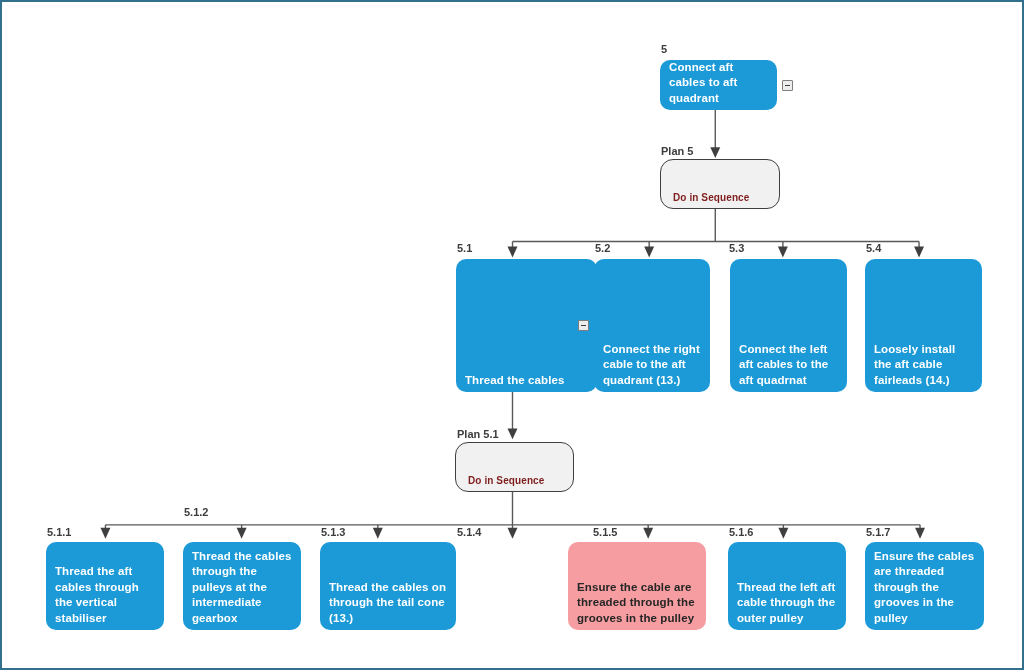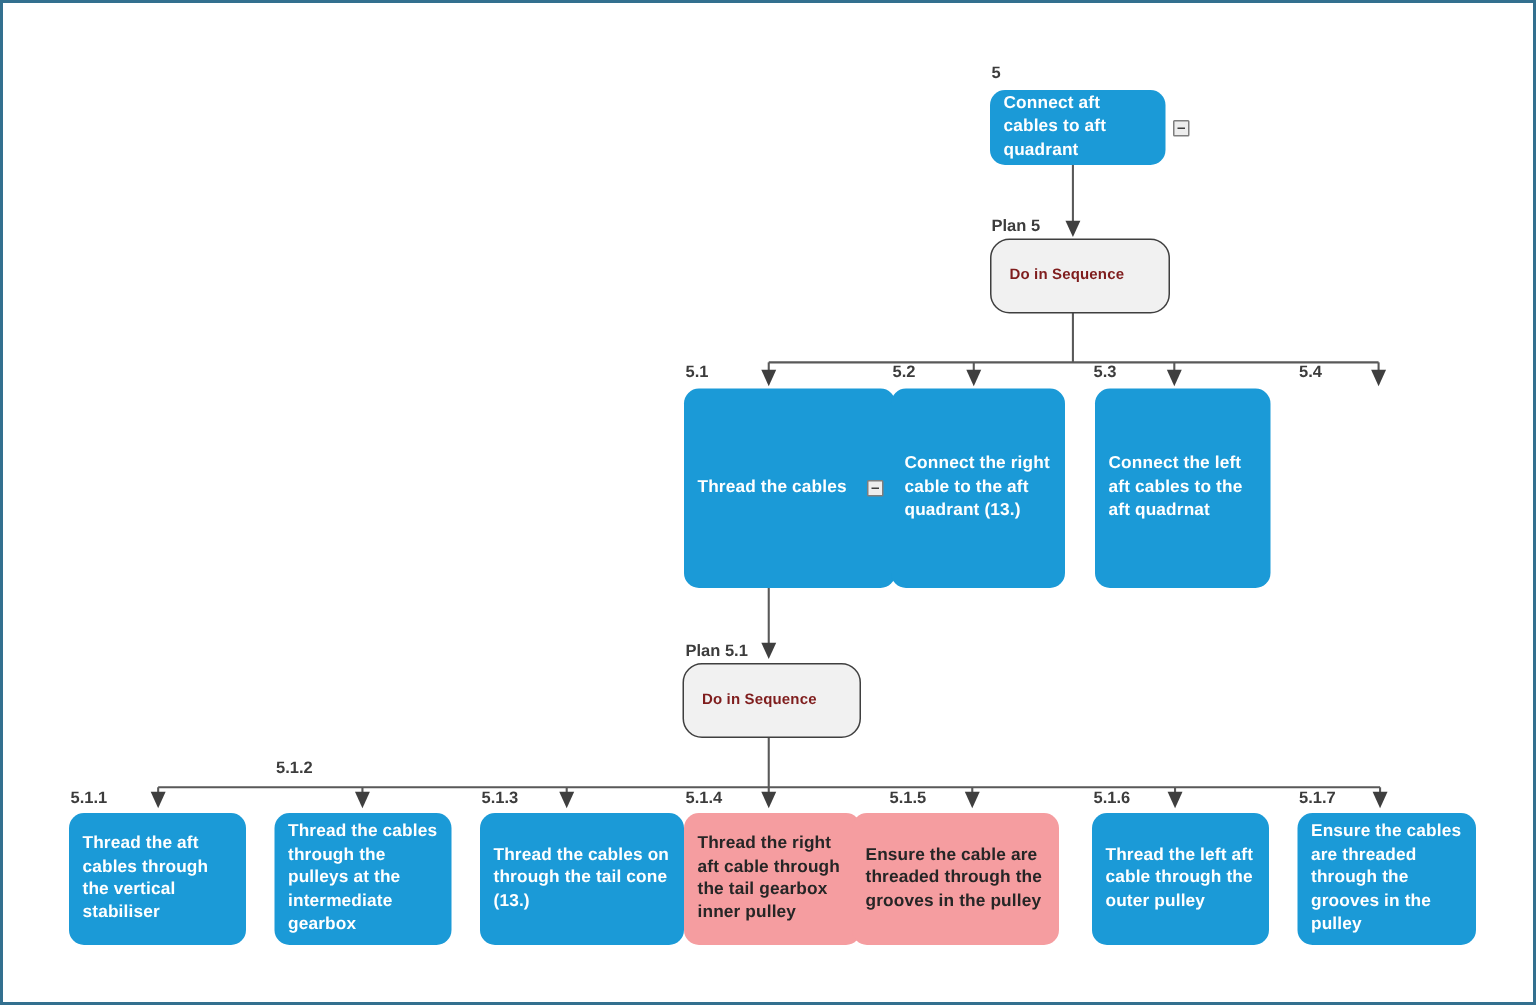--- a/index.html
+++ b/index.html
@@ -14,22 +14,22 @@
   }
   html,body{margin:0;padding:0;background:#fff;}
   body{font-family:"Liberation Sans", sans-serif;}
   .canvas{
     position:relative;width:1024px;height:670px;background:#ffffff;
     border:2px solid var(--canvas-border);box-sizing:border-box;overflow:hidden;
   }
   .wires{position:absolute;left:0;top:0;width:100%;height:100%;z-index:0;}
   .node{
     position:absolute;z-index:2;box-sizing:border-box;border-radius:10px;
-    display:flex;align-items:center;
-    padding:16px 9px;
+    display:flex;align-items:flex-end;
+    padding:4px 9px;
     font-size:11.5px;font-weight:700;line-height:1.34;letter-spacing:.1px;
   }
   .node .txt{width:100%;}
   .task{background:var(--task-blue);color:#ffffff;}
   .task.pink{background:var(--task-pink);color:#262626;}
   .plan{
     background:var(--plan-fill);color:#7f1d1d;border:1.6px solid var(--plan-border);
     border-radius:13px;font-size:10px;padding-left:12px;
   }
   .nlabel{
@@ -110,20 +110,23 @@
   <div class="node task" style="left:592px;top:257px;width:116px;height:133px">
     <div class="txt">Connect the right cable to the aft quadrant (13.)</div>
   </div>
 
   <span class="nlabel" style="left:727px;top:240px">5.3</span>
   <div class="node task" style="left:728px;top:257px;width:117px;height:133px">
     <div class="txt">Connect the left aft cables to the aft quadrnat</div>
   </div>
 
   <span class="nlabel" style="left:864px;top:240px">5.4</span>
+  <div class="node task" style="left:863px;top:257px;width:117px;height:133px">
+    <div class="txt">Loosely install the aft cable fairleads (14.)</div>
+  </div>
 
   <span class="nlabel" style="left:455px;top:426px">Plan 5.1</span>
   <div class="node plan" style="left:453px;top:440px;width:119px;height:50px">
     <div class="txt">Do in Sequence</div>
   </div>
 
   <span class="nlabel" style="left:45px;top:524px">5.1.1</span>
   <div class="node task" style="left:44px;top:540px;width:118px;height:88px">
     <div class="txt">Thread the aft cables through the vertical stabiliser</div>
   </div>
@@ -132,23 +135,20 @@
   <div class="node task" style="left:181px;top:540px;width:118px;height:88px">
     <div class="txt">Thread the cables through the pulleys at the intermediate gearbox</div>
   </div>
 
   <span class="nlabel" style="left:319px;top:524px">5.1.3</span>
   <div class="node task" style="left:318px;top:540px;width:136px;height:88px">
     <div class="txt">Thread the cables on through the tail cone (13.)</div>
   </div>
 
   <span class="nlabel" style="left:455px;top:524px">5.1.4</span>
-  <div class="node task pink" style="left:454px;top:540px;width:118px;height:88px">
-    <div class="txt">Thread the right aft cable through the tail gearbox inner pulley</div>
-  </div>
 
   <span class="nlabel" style="left:591px;top:524px">5.1.5</span>
   <div class="node task pink" style="left:566px;top:540px;width:138px;height:88px">
     <div class="txt">Ensure the cable are threaded through the grooves in the pulley</div>
   </div>
 
   <span class="nlabel" style="left:727px;top:524px">5.1.6</span>
   <div class="node task" style="left:726px;top:540px;width:118px;height:88px">
     <div class="txt">Thread the left aft cable through the outer pulley</div>
   </div>

